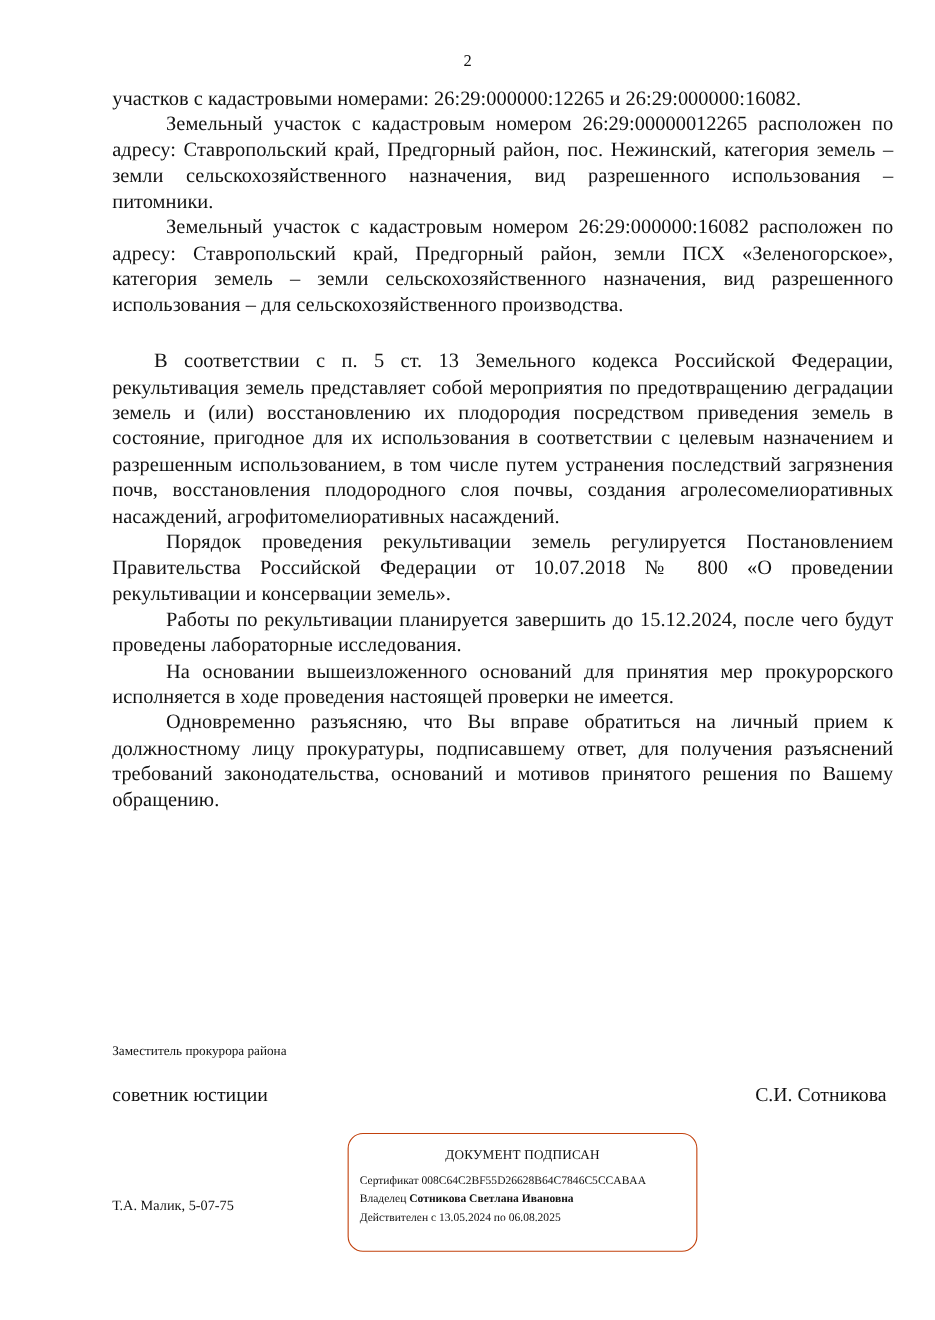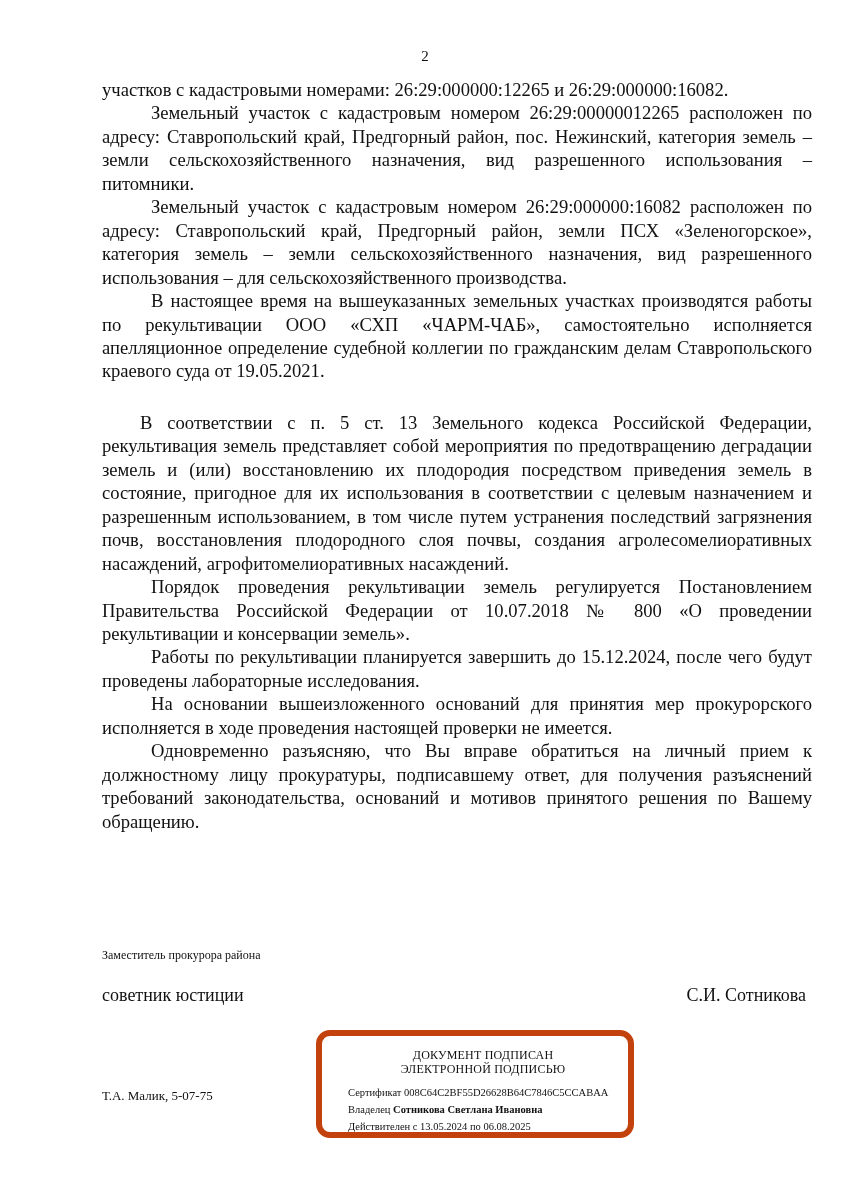--- a/index.html
+++ b/index.html
@@ -7,52 +7,50 @@
          font-family:"Liberation Serif", serif; color:#111; }
   .page-num { position:absolute; top:48px; left:0; width:850px; text-align:center; font-size:15px; }
   .body { position:absolute; top:78px; left:102px; width:710px; font-size:18.6px; line-height:23.45px; }
   .p { margin:0; text-align:justify; text-align-last:left; }
   .ind { text-indent:49px; }
   .ind2 { text-indent:38px;margin-top:28px; }
   .sig-title { position:absolute; left:102px; top:948px; font-size:12px; }
   .sig-rank { position:absolute; left:102px; top:985px; font-size:18px; }
   .sig-name { position:absolute; right:44px; top:985px; font-size:18px; }
   .stamp { position:absolute; left:316px; top:1030px; width:318px; height:108px;
-           border:6px solid #c2410c; border-radius:14px; box-sizing:border-box; font-size:11px;padding-left:16px; }
+           border:1px solid #c2410c; border-radius:14px; box-sizing:border-box; font-size:11px; }
   .stamp-head { text-align:center; margin-top:12px; line-height:14px; font-size:12px; letter-spacing:0.2px; }
   .stamp-line { padding-left:10px; line-height:17px; white-space:nowrap; font-size:10.5px; }
   .stamp-lines { margin-top:8px; }
   .bold { font-weight:bold; }
   .exec { position:absolute; left:102px; top:1088px; font-size:13px; }
 </style>
 </head>
 <body>
 
 <div class="page-num">2</div>
 
 <div class="body">
   <p class="p">участков с кадастровыми номерами: 26:29:000000:12265 и 26:29:000000:16082.</p>
   <p class="p ind">Земельный участок с кадастровым номером 26:29:00000012265 расположен по адресу: Ставропольский край, Предгорный район, пос. Нежинский, категория земель – земли сельскохозяйственного назначения, вид разрешенного использования – питомники.</p>
   <p class="p ind">Земельный участок с кадастровым номером 26:29:000000:16082 расположен по адресу: Ставропольский край, Предгорный район, земли ПСХ «Зеленогорское», категория земель – земли сельскохозяйственного назначения, вид разрешенного использования – для сельскохозяйственного производства.</p>
-  <p class="p ind">В настоящее время на вышеуказанных земельных участках производятся работы по рекультивации ООО «СХП «ЧАРМ-ЧАБ», самостоятельно исполняется апелляционное определение судебной коллегии по гражданским делам Ставропольского краевого суда от 19.05.2021.</p>
   <p class="p ind2">В соответствии с п. 5 ст. 13 Земельного кодекса Российской Федерации, рекультивация земель представляет собой мероприятия по предотвращению деградации земель и (или) восстановлению их плодородия посредством приведения земель в состояние, пригодное для их использования в соответствии с целевым назначением и разрешенным использованием, в том числе путем устранения последствий загрязнения почв, восстановления плодородного слоя почвы, создания агролесомелиоративных насаждений, агрофитомелиоративных насаждений.</p>
   <p class="p ind">Порядок проведения рекультивации земель регулируется Постановлением Правительства Российской Федерации от 10.07.2018 № 800 «О проведении рекультивации и консервации земель».</p>
   <p class="p ind">Работы по рекультивации планируется завершить до 15.12.2024, после чего будут проведены лабораторные исследования.</p>
   <p class="p ind">На основании вышеизложенного оснований для принятия мер прокурорского исполняется в ходе проведения настоящей проверки не имеется.</p>
   <p class="p ind">Одновременно разъясняю, что Вы вправе обратиться на личный прием к должностному лицу прокуратуры, подписавшему ответ, для получения разъяснений требований законодательства, оснований и мотивов принятого решения по Вашему обращению.</p>
 </div>
 
 <div class="sig-title">Заместитель прокурора района</div>
 <div class="sig-rank">советник юстиции</div>
 <div class="sig-name">С.И. Сотникова</div>
 
 <div class="stamp">
   <div class="stamp-head">
     <div>ДОКУМЕНТ ПОДПИСАН</div>
-    <div>ЭЛЕКТРОННОЙ ПОДПИСЬЮ</div>
   </div>
   <div class="stamp-lines">
     <div class="stamp-line">
       <span>Сертификат</span>
       <span>008C64C2BF55D26628B64C7846C5CCABAA</span>
     </div>
     <div class="stamp-line">
       <span>Владелец</span>
       <span class="bold">Сотникова Светлана Ивановна</span>
     </div>

